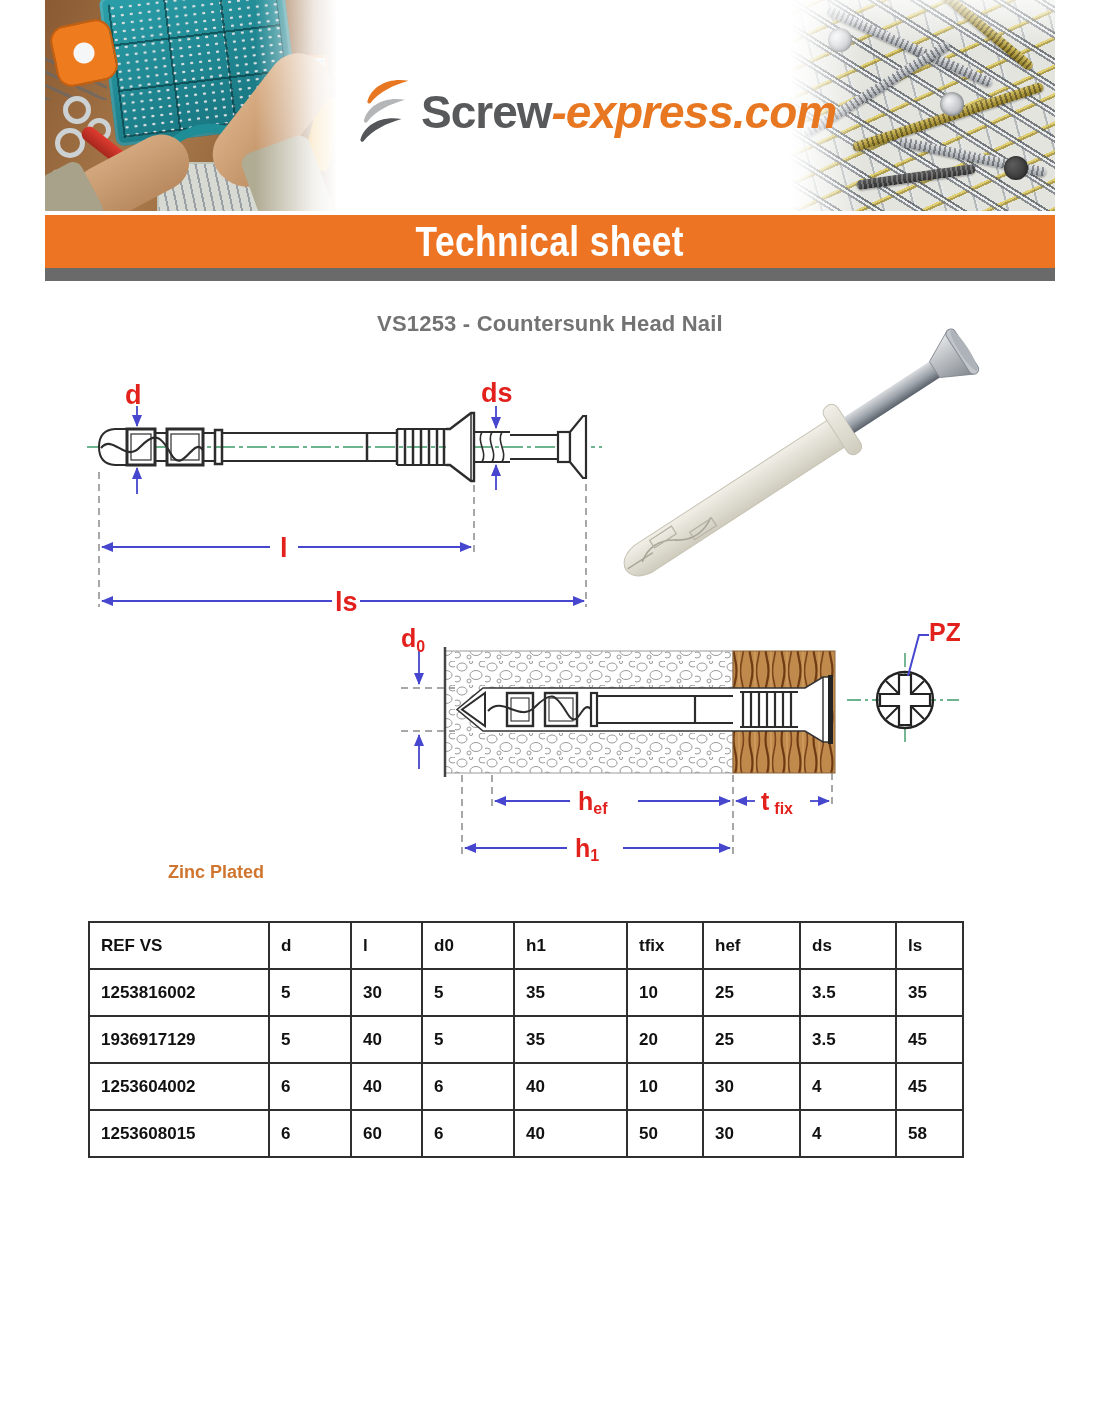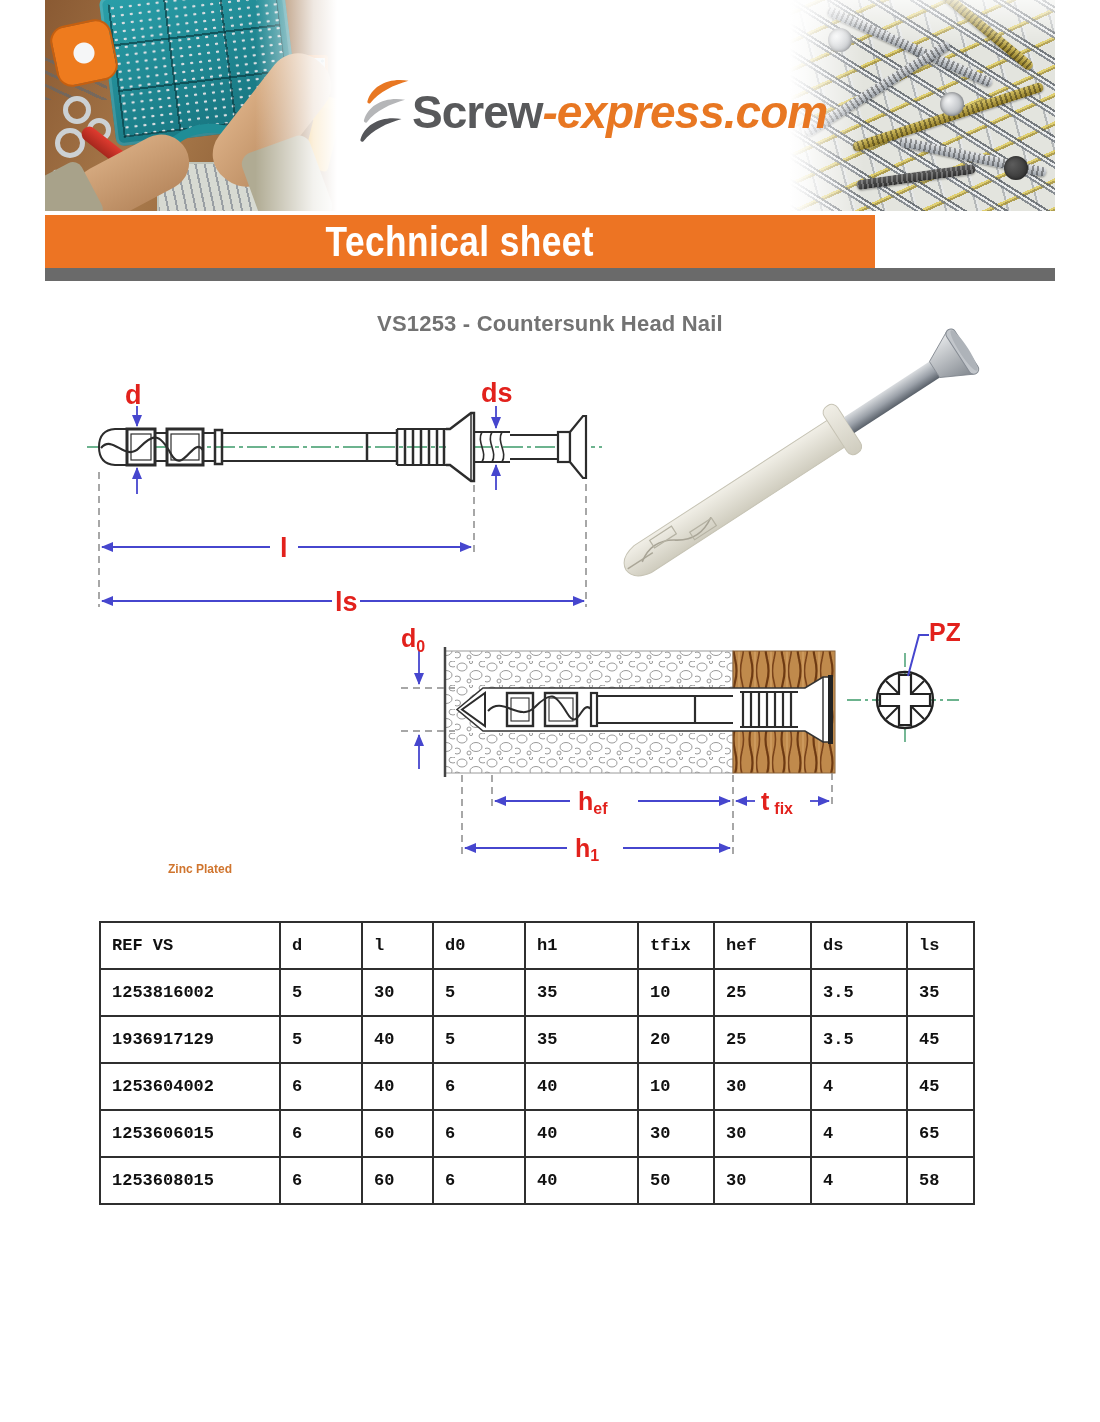--- a/index.html
+++ b/index.html
@@ -74,53 +74,53 @@
     background:repeating-linear-gradient(90deg,rgba(0,0,0,.35) 0 2px,transparent 2px 5px),linear-gradient(#d6c264,#8f7a26);}
   .sr6{left:66px;top:172px;width:120px;transform:rotate(-8deg);
     background:repeating-linear-gradient(90deg,rgba(255,255,255,.25) 0 2px,transparent 2px 5px),linear-gradient(#5a5a5a,#2e2e2e);}
   .phead{position:absolute;width:24px;height:24px;border-radius:50%;
     background:radial-gradient(circle at 35% 35%,#f2f3f4,#9da2a8);box-shadow:inset 0 0 4px rgba(0,0,0,.5);}
   .ph1{left:38px;top:28px;}
   .ph2{left:150px;top:92px;}
   .ph3{left:214px;top:156px;background:radial-gradient(circle at 35% 35%,#5c5c5c,#2b2b2b);}
 
   
-  .logo{position:absolute;left:358px;top:72px;height:80px;display:flex;align-items:center;}
+  .logo{position:absolute;left:358px;top:72px;height:80px;display:flex;align-items:center;gap:9px;}
   .logo-text{font-size:46px;font-weight:bold;letter-spacing:-1px;white-space:nowrap;}
   .logo-dark{color:#58595B;}
   .logo-orange{color:#E87722;font-style:italic;}
 
   
-  .banner{position:absolute;left:45px;top:215px;width:830px;height:53px;background:#ED7423;
+  .banner{position:absolute;left:45px;top:215px;width:1010px;height:53px;background:#ED7423;
     text-align:center;line-height:53px;}
   .banner-text{display:inline-block;transform:scaleX(.84);transform-origin:center;
     color:#fff;font-size:42px;font-weight:bold;letter-spacing:0.5px;}
   .banner-strip{position:absolute;left:45px;top:268px;width:1010px;height:13px;background:#6A6A6A;}
 
   
   .product-title{position:absolute;left:45px;top:311px;width:1010px;text-align:center;
     color:#737373;font-size:22px;font-weight:bold;letter-spacing:.2px;}
-  .finish-note{position:absolute;left:168px;top:862px;color:#D0752E;font-size:12px;font-weight:bold;}
+  .finish-note{position:absolute;left:168px;top:862px;color:#D0752E;font-size:18px;font-weight:bold;}
 
   
   .diagram1{position:absolute;left:85px;top:372px;}
   .product-photo{position:absolute;left:612px;top:318px;}
   .diagram2{position:absolute;left:395px;top:613px;}
 
   .ink{stroke:#2c2c2c;fill:none;}
   .cl{stroke:#3C9A6A;stroke-width:1.4;stroke-dasharray:20 4 4 4;fill:none;}
   .ext{stroke:#8a8a8a;stroke-width:1.5;stroke-dasharray:7 5;fill:none;}
   .dim{stroke:#4646CE;stroke-width:1.8;fill:none;}
   .rlab{fill:#E2211C;font-family:"Liberation Sans",sans-serif;font-weight:bold;font-size:27px;}
   .rlab2{fill:#E2211C;font-family:"Liberation Sans",sans-serif;font-weight:bold;font-size:25px;}
   .rsub{font-size:16px;}
 
   
   table.spec{position:absolute;left:88px;top:921px;width:874px;border-collapse:collapse;table-layout:fixed;
-    font-family:Liberation Mono, monospace;margin-left:11px;}
+    font-family:Liberation Sans, sans-serif;}
   table.spec th,table.spec td{border:2px solid #2f2f2f;height:45px;padding:0 0 0 11px;
     font-size:17px;font-weight:bold;color:#111;text-align:left;vertical-align:middle;}
 
   
   .footer{position:absolute;left:45px;top:1384px;width:1016px;height:38px;background:#666364;
     line-height:38px;text-align:right;box-sizing:border-box;padding-right:70px;}
   .footer-email{display:inline-block;transform:scaleX(.9);transform-origin:right center;
     color:#fff;font-size:17px;font-weight:bold;letter-spacing:.2px;text-decoration:none;}
 </style>
 </head>
@@ -414,31 +414,20 @@
           <td>6</td>
           <td>40</td>
           <td>6</td>
           <td>40</td>
           <td>10</td>
           <td>30</td>
           <td>4</td>
           <td>45</td>
         </tr>
         <tr>
-          <td>1253606015</td>
-          <td>6</td>
-          <td>60</td>
-          <td>6</td>
-          <td>40</td>
-          <td>30</td>
-          <td>30</td>
-          <td>4</td>
-          <td>65</td>
-        </tr>
-        <tr>
           <td>1253608015</td>
           <td>6</td>
           <td>60</td>
           <td>6</td>
           <td>40</td>
           <td>50</td>
           <td>30</td>
           <td>4</td>
           <td>58</td>
         </tr>

